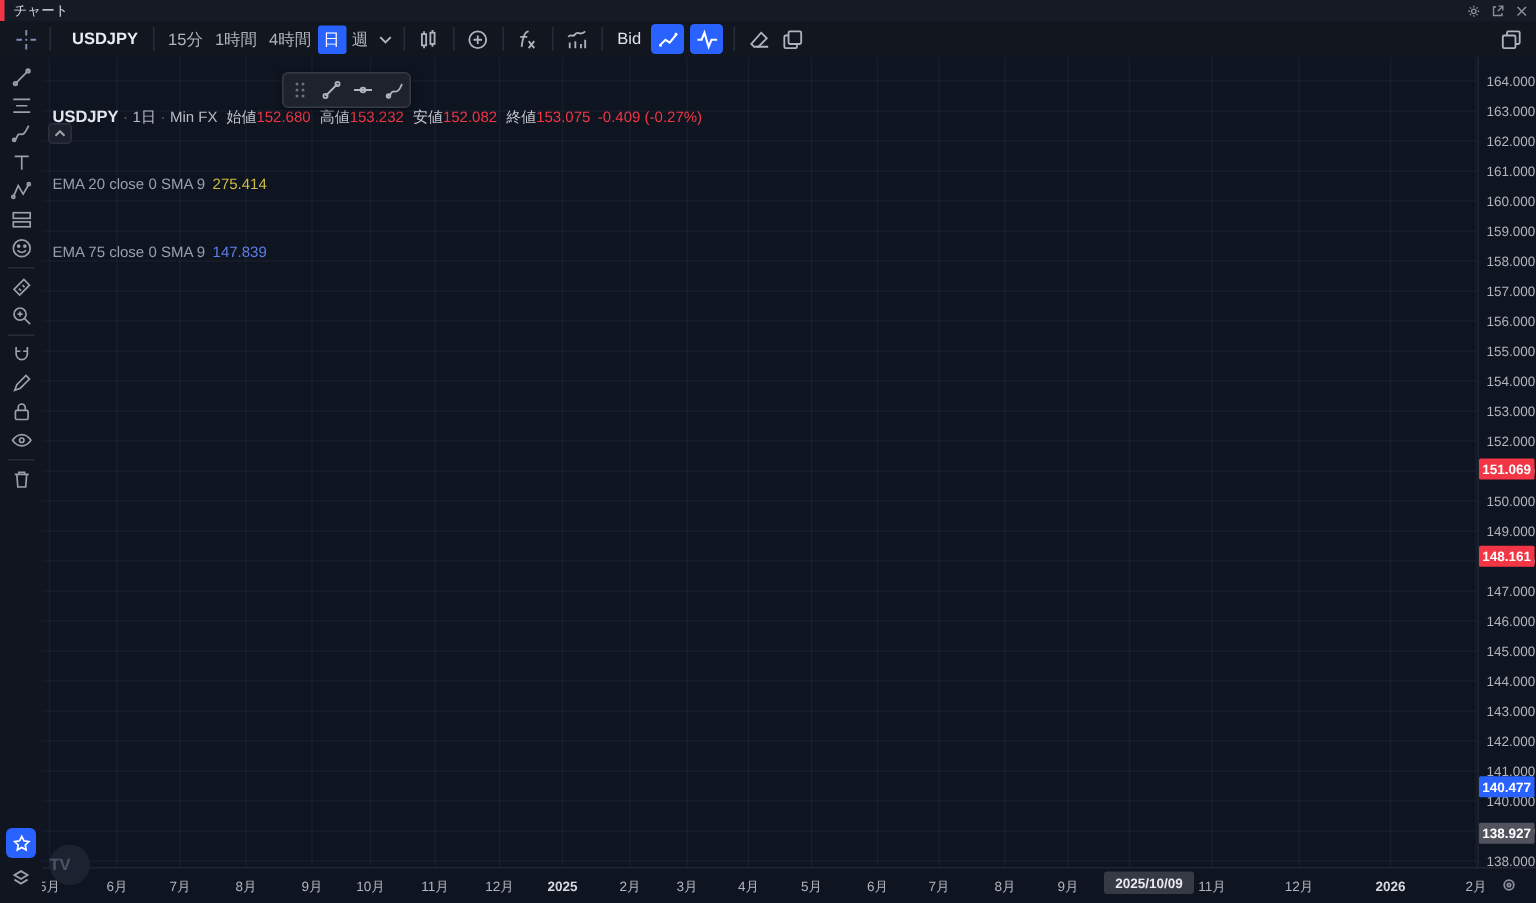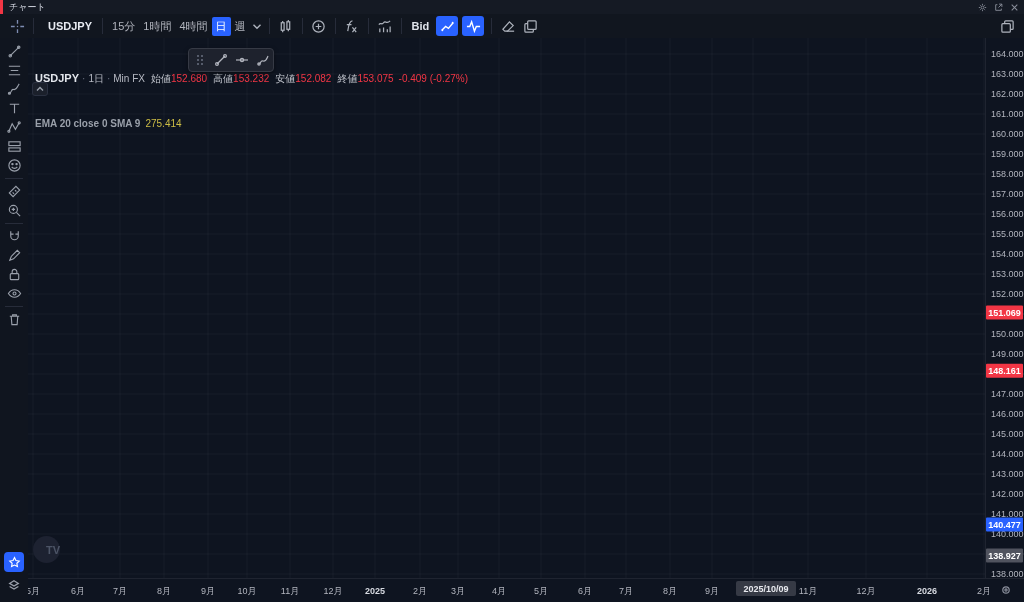--- a/index.html
+++ b/index.html
@@ -20,21 +20,21 @@
   .toolbar{position:absolute;left:0;top:14px;width:1024px;height:24px;background:#11161f;
            border-bottom:1px solid #1f2430;display:flex;align-items:center;font-size:11px;}
   .tool-sep{width:1px;height:16px;background:#272c3a;margin:0 5px;flex:0 0 auto;}
   .tbtn{padding:2px 5px;border-radius:3px;color:#b2b5be;cursor:pointer;white-space:nowrap;display:flex;align-items:center;}
   .tbtn.sym{color:#e8ebf2;font-weight:bold;margin-left:4px;}
   .tf{padding:2px 4px;}
   .tf.sel{background:#2962ff;color:#fff;border-radius:2px;}
   .icbtn{width:22px;height:20px;border-radius:3px;display:flex;align-items:center;justify-content:center;cursor:pointer;color:#aeb3bd;flex:0 0 auto;}
   .icbtn svg{width:15px;height:15px;display:block;}
   .icbtn.blue{background:#2962ff;color:#fff;margin:0 2px;}
-  .bid{font-weight:bold;color:#dfe3ea;}
+  .bid{font-weight:normal;color:#dfe3ea;}
   .toolbar .right{margin-left:auto;padding-right:6px;}
   .cursor-tool{color:#7e8db2;margin-left:6px;}
 
   
   .sidebar{position:absolute;left:0;top:38px;width:28px;height:564px;background:#10151f;
            border-right:1px solid #1f2430;display:flex;flex-direction:column;align-items:center;}
   .side-tool{width:22px;height:19px;display:flex;align-items:center;justify-content:center;color:#9aa0ab;cursor:pointer;flex:0 0 auto;}
   .side-tool svg{width:15px;height:15px;display:block;}
   .side-div{width:18px;height:1px;background:#272c3a;margin:3px 0;flex:0 0 auto;}
   .side-bottom{margin-top:auto;display:flex;flex-direction:column;align-items:center;padding-bottom:6px;}
@@ -48,37 +48,37 @@
   svg text{font-family:"Liberation Sans","DejaVu Sans",sans-serif;}
 
   
   .legend{position:absolute;left:7px;top:2px;font-size:10px;line-height:13px;z-index:5;pointer-events:none;}
   .legend .row{white-space:nowrap;margin-top:32px;}
   .lg-sym{color:#e3e6ec;font-weight:bold;font-size:11px;}
   .lg-dim{color:#b7bac3;}
   .lg-sep{color:#6a7080;margin:0 3px;}
   .lg-red{color:#f23645;}
   .lg-lbl{color:#c4c7cf;margin-left:6px;}
-  .lg-name{color:#9aa0aa;font-weight:bold;}
+  .lg-name{color:#9aa0aa;}
   .lg-yellow{color:#cdbd45;margin-left:5px;}
   .lg-blue{color:#5b7fe8;margin-left:5px;}
   .collapse-btn{position:absolute;left:4px;top:44px;width:14px;height:12px;background:#1b202b;border:1px solid #2a3040;
                 border-radius:3px;display:flex;align-items:center;justify-content:center;color:#9aa0ab;cursor:pointer;z-index:5;}
   .collapse-btn svg{width:8px;height:8px;}
 
   
   .float-bar{position:absolute;left:160px;top:10px;height:22px;background:#1e222d;border:1px solid #363a45;
              border-radius:4px;display:flex;align-items:center;z-index:6;box-shadow:0 2px 5px rgba(0,0,0,.4);}
   .fb-cell{width:21px;height:20px;display:flex;align-items:center;justify-content:center;color:#b2b5be;cursor:pointer;}
   .fb-cell svg{width:14px;height:14px;}
   .fb-grip{color:#6a7080;cursor:grab;}
 
   
-  .tv-logo{position:absolute;left:5px;top:498px;width:27px;height:27px;border-radius:50%;background:#1d2231;
-           display:flex;align-items:center;justify-content:flex-end;color:#4c5466;font-weight:bold;font-size:11px;z-index:2;}
+  .tv-logo{position:absolute;left:5px;top:525px;width:27px;height:27px;border-radius:50%;background:#1d2231;
+           display:flex;align-items:center;justify-content:flex-start;color:#4c5466;font-weight:bold;font-size:11px;z-index:2;}
 </style>
 </head>
 <body>
 
 <div class="app">
 
   <div class="titlebar">
     <div class="accent"></div>
     <span class="title">チャート</span>
     <div class="tb-icons">
@@ -943,20 +943,23 @@
         </g>
       </svg>
 
     <div class="legend">
       <div class="row">
         <span class="lg-sym">USDJPY</span><span class="lg-sep">·</span><span class="lg-dim">1日</span><span class="lg-sep">·</span><span class="lg-dim">Min FX</span><span class="lg-lbl">始値</span><span class="lg-red">152.680</span><span class="lg-lbl">高値</span><span class="lg-red">153.232</span><span class="lg-lbl">安値</span><span class="lg-red">152.082</span><span class="lg-lbl">終値</span><span class="lg-red">153.075</span><span class="lg-red" style="margin-left:5px;">-0.409 (-0.27%)</span>
       </div>
       <div class="row">
         <span class="lg-name">EMA 20 close 0 SMA 9</span><span class="lg-yellow">275.414</span>
       </div>
+      <div class="row">
+        <span class="lg-name">EMA 75 close 0 SMA 9</span><span class="lg-blue">147.839</span>
+      </div>
     </div>
 
     <div class="collapse-btn">
       <svg viewBox="0 0 8 8" fill="none" stroke="currentColor" stroke-width="1.4">
           <path d="M1 5.5L4 2.5 7 5.5"></path>
         </svg>
     </div>
 
     <div class="float-bar">
       <span class="fb-cell fb-grip">

